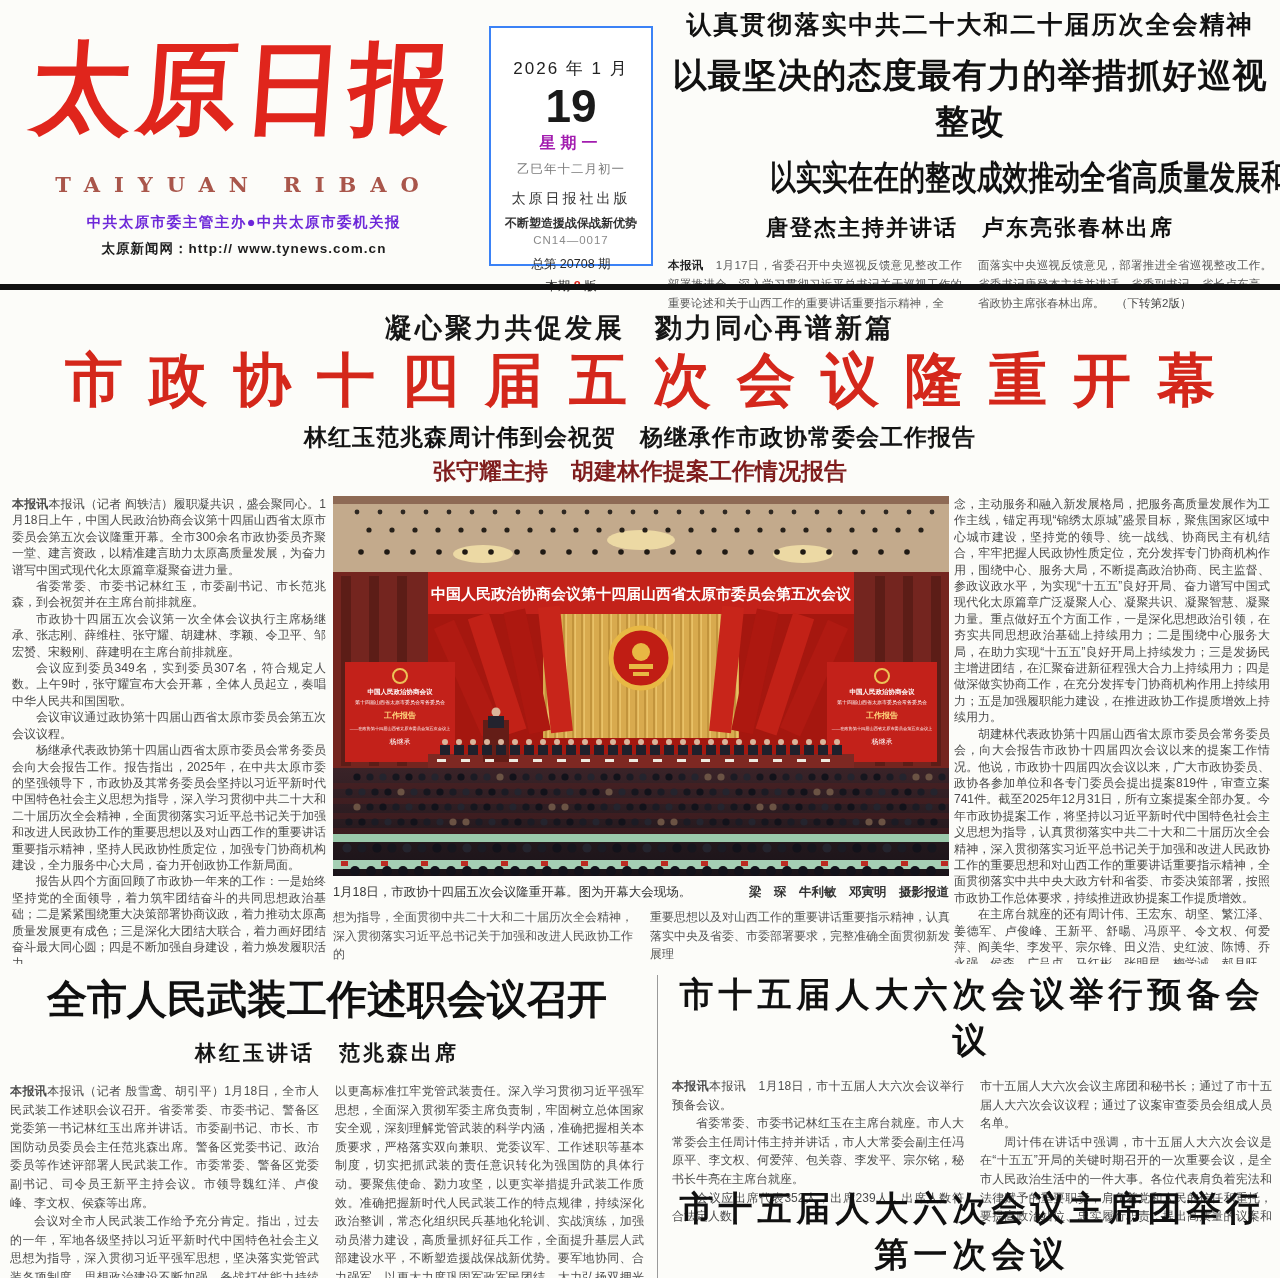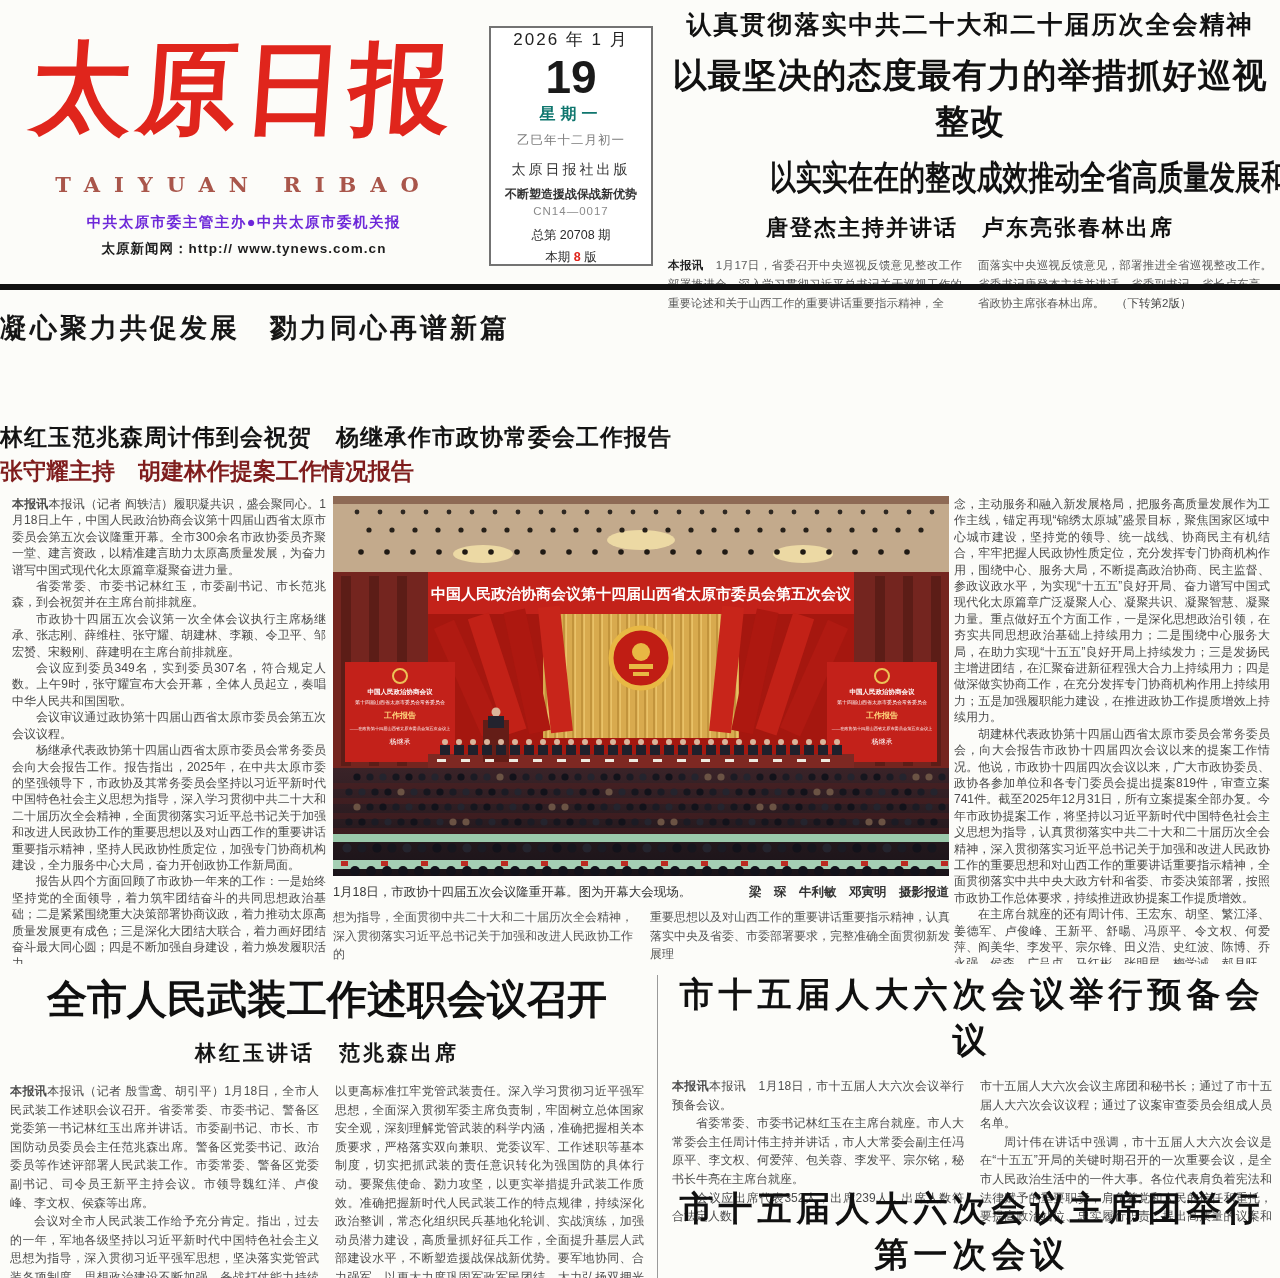--- a/index.html
+++ b/index.html
@@ -1,33 +1,33 @@
 <!DOCTYPE html>
 <html><head>
 <meta charset="utf-8">
 <style>
   html,body{margin:0;padding:0;background:#e8e8e8;}
   #page{position:relative;width:1280px;height:1278px;margin:0 auto;background:#fcfcf9;
         overflow:hidden;font-family:"Liberation Sans",sans-serif;color:#333;}
   .abs{position:absolute;}
-  .ctr{}
+  .ctr{text-align:center;}
   
   .masthead{left:10px;top:4px;width:468px;text-align:center;}
   .mh-title{font-family:"DejaVu Serif",serif;font-weight:bold;color:#e0251c;
             font-size:100px;line-height:168px;letter-spacing:6px;transform:skewX(-4deg);}
   .mh-latin{font-family:"DejaVu Serif",serif;font-size:21px;font-weight:bold;color:#a9564b;
             letter-spacing:14px;margin-top:0px;}
   .mh-sponsor{font-size:14.5px;font-weight:bold;color:#6d28d9;letter-spacing:1.5px;margin-top:16px;}
   .mh-web{font-size:13.5px;font-weight:bold;color:#1d1d1d;letter-spacing:1px;margin-top:8px;}
   
-  .datebox{left:489px;top:26px;width:164px;height:240px;border:2px solid #737373;background:#fff;
-           box-sizing:border-box;text-align:center;padding-top:0;}
+  .datebox{left:489px;top:26px;width:164px;height:240px;border:2px solid #3b82f6;background:#fff;
+           box-sizing:border-box;text-align:center;padding-top:29px;}
   .db-l1{font-size:17px;color:#222;letter-spacing:2px;}
   .db-day{font-size:46px;font-weight:bold;color:#1a1a1a;line-height:1.15;}
-  .db-week{font-size:16px;font-weight:bold;letter-spacing:5px;color:#0f766e;}
+  .db-week{font-size:16px;font-weight:bold;letter-spacing:5px;color:#a21caf;}
   .db-lunar{font-size:12.5px;color:#7b7b7b;margin-top:7px;letter-spacing:1px;}
   .db-pub{font-size:14px;color:#333;margin-top:12px;letter-spacing:3px;}
   .db-issn-label{font-size:12px;font-weight:bold;color:#333;margin-top:7px;}
   .db-issn{font-size:11.5px;color:#8a8a8a;margin-top:2px;letter-spacing:1px;}
   .db-issue{font-size:12.5px;color:#2a2a2a;margin-top:10px;}
   .db-pages{font-size:12.5px;color:#2a2a2a;margin-top:5px;}
   .red{color:#e0251c;font-weight:bold;}
   
   .topright{left:668px;top:8px;width:604px;text-align:center;color:#111;}
   .tr-kicker{font-size:25px;font-weight:bold;letter-spacing:2px;}
@@ -107,20 +107,21 @@
     <div class="tr-byline">唐登杰主持并讲话　卢东亮张春林出席</div>
     <div class="tr-body">
       <div><span class="lead">本报讯</span><span>　1月17日，省委召开中央巡视反馈意见整改工作部署推进会，深入学习贯彻习近平总书记关于巡视工作的重要论述和关于山西工作的重要讲话重要指示精神，全</span></div>
       <div><span>面落实中央巡视反馈意见，部署推进全省巡视整改工作。省委书记唐登杰主持并讲话。省委副书记、省长卢东亮，省政协主席张春林出席。</span>　<span class="turn">（下转第2版）</span></div>
     </div>
   </div>
 
   <div class="abs rule1"></div>
 
   <div class="abs ctr m-kicker">凝心聚力共促发展　勠力同心再谱新篇</div>
+  <div class="abs ctr m-head">市政协十四届五次会议隆重开幕</div>
   <div class="abs ctr m-deck1">林红玉范兆森周计伟到会祝贺　杨继承作市政协常委会工作报告</div>
   <div class="abs ctr m-deck2">张守耀主持　胡建林作提案工作情况报告</div>
 
   <div class="abs newscol m-colL">
     <p class="noind"><b>本报讯</b><span>本报讯（记者 阎轶洁）履职凝共识，盛会聚同心。1月18日上午，中国人民政治协商会议第十四届山西省太原市委员会第五次会议隆重开幕。全市300余名市政协委员齐聚一堂、建言资政，以精准建言助力太原高质量发展，为奋力谱写中国式现代化太原篇章凝聚奋进力量。</span></p>
     <p>省委常委、市委书记林红玉，市委副书记、市长范兆森，到会祝贺并在主席台前排就座。</p>
     <p>市政协十四届五次会议第一次全体会议执行主席杨继承、张志刚、薛维柱、张守耀、胡建林、李颖、令卫平、邹宏赟、宋毅刚、薛建明在主席台前排就座。</p>
     <p>会议应到委员349名，实到委员307名，符合规定人数。上午9时，张守耀宣布大会开幕，全体人员起立，奏唱中华人民共和国国歌。</p>
     <p>会议审议通过政协第十四届山西省太原市委员会第五次会议议程。</p>
     <p>杨继承代表政协第十四届山西省太原市委员会常务委员会向大会报告工作。报告指出，2025年，在中共太原市委的坚强领导下，市政协及其常务委员会坚持以习近平新时代中国特色社会主义思想为指导，深入学习贯彻中共二十大和二十届历次全会精神，全面贯彻落实习近平总书记关于加强和改进人民政协工作的重要思想以及对山西工作的重要讲话重要指示精神，坚持人民政协性质定位，加强专门协商机构建设，全力服务中心大局，奋力开创政协工作新局面。</p>

